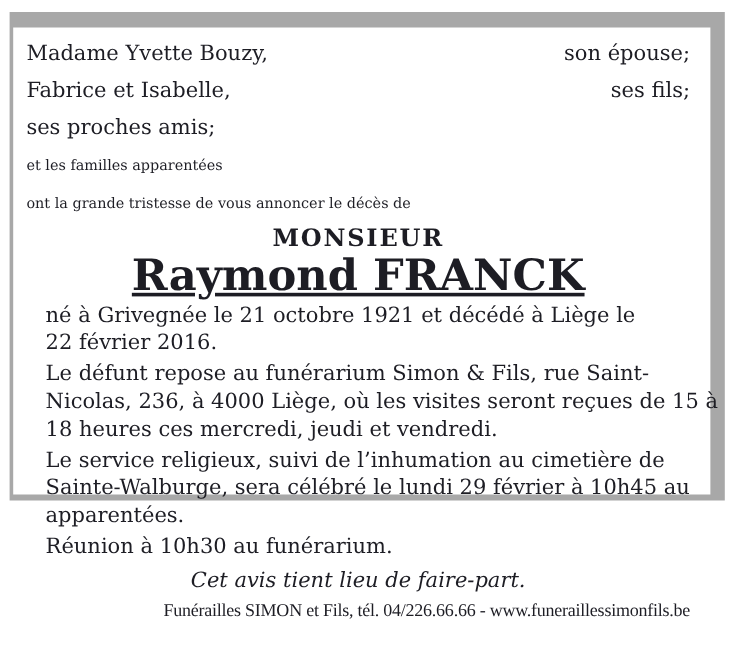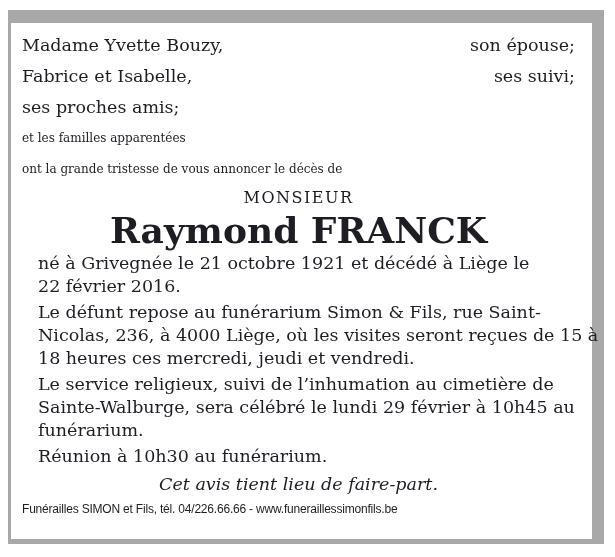--- a/index.html
+++ b/index.html
@@ -10,21 +10,21 @@
     background: #ffffff;
     font-family: "DejaVu Serif", serif;
     color: #1d1d24;
     overflow: hidden;
   }
   .frame {
     position: absolute;
     left: 8px;
     top: 10px;
     width: 596px;
-    height: 534px;
+    height: 407px;
     box-sizing: border-box;
     border-style: solid;
     border-color: #a8a8a8;
     border-width: 13px 12px 5px 3px;
     background: #ffffff;
     padding: 10px 17px 0 11px;
   }
   .relative-row {
     display: flex;
     justify-content: space-between;
@@ -37,71 +37,72 @@
   .relative-relation {
   }
   .plain-line {
     font-size: 12px;
     line-height: 24px;
     margin-bottom: 7px;
     white-space: nowrap;
   }
   .civility {
     text-align: center;
-    font-weight: normal;
-    font-size: 16px;
+    font-weight: bold;
+    font-size: 20px;
     line-height: 20px;
     letter-spacing: 1.5px;
     margin-top: 7px;
   }
   .deceased {
     text-align: center;
     font-weight: bold;
     font-size: 36px;
     line-height: 44px;
+    text-decoration: underline;
   }
   .para {
     margin: 0 0 3px 16px;
   }
   .para .line {
     font-size: 17.5px;
     line-height: 23px;
     white-space: nowrap;
   }
   .closing {
     text-align: center;
     font-size: 17.5px;
     line-height: 23px;
     margin-top: 5px;
     white-space: nowrap;
     font-style: italic;
   }
   .footer {
-    text-align: left;
-    font-family: Liberation Sans, sans-serif;
-    font-size: 12px;
+    text-align: right;
+    font-family: Liberation Serif, serif;
+    font-size: 15px;
     line-height: 16px;
     letter-spacing: -0.2px;
     margin-top: 5px;
     white-space: nowrap;
   }
 </style>
 </head>
 <body>
 
 <div class="frame">
 
   <div class="relative-row">
     <span class="relative-name">Madame Yvette Bouzy,</span>
     <span class="relative-relation">son épouse;</span>
   </div>
 
   <div class="relative-row">
     <span class="relative-name">Fabrice et Isabelle,</span>
-    <span class="relative-relation">ses suivi;</span>
+    <span class="relative-relation">ses fils;</span>
   </div>
 
   <div class="relative-row">
     <span class="relative-relation">ses proches amis;</span>
   </div>
 
   <div class="plain-line">et les familles apparentées</div>
 
   <div class="plain-line">ont la grande tristesse de vous annoncer le décès de</div>
 
@@ -116,21 +117,21 @@
 
   <div class="para">
     <div class="line">Le défunt repose au funérarium Simon &amp; Fils, rue Saint-</div>
     <div class="line">Nicolas, 236, à 4000 Liège, où les visites seront reçues de 15 à</div>
     <div class="line">18 heures ces mercredi, jeudi et vendredi.</div>
   </div>
 
   <div class="para">
     <div class="line">Le service religieux, suivi de l’inhumation au cimetière de</div>
     <div class="line">Sainte-Walburge, sera célébré le lundi 29 février à 10h45 au</div>
-    <div class="line">funérarium.</div>
+    <div class="line">apparentées.</div>
   </div>
 
   <div class="para">
     <div class="line">Réunion à 10h30 au funérarium.</div>
   </div>
 
   <div class="closing">Cet avis tient lieu de faire-part.</div>
 
   <div class="footer">Funérailles SIMON et Fils, tél. 04/226.66.66 - www.funeraillessimonfils.be</div>
 

